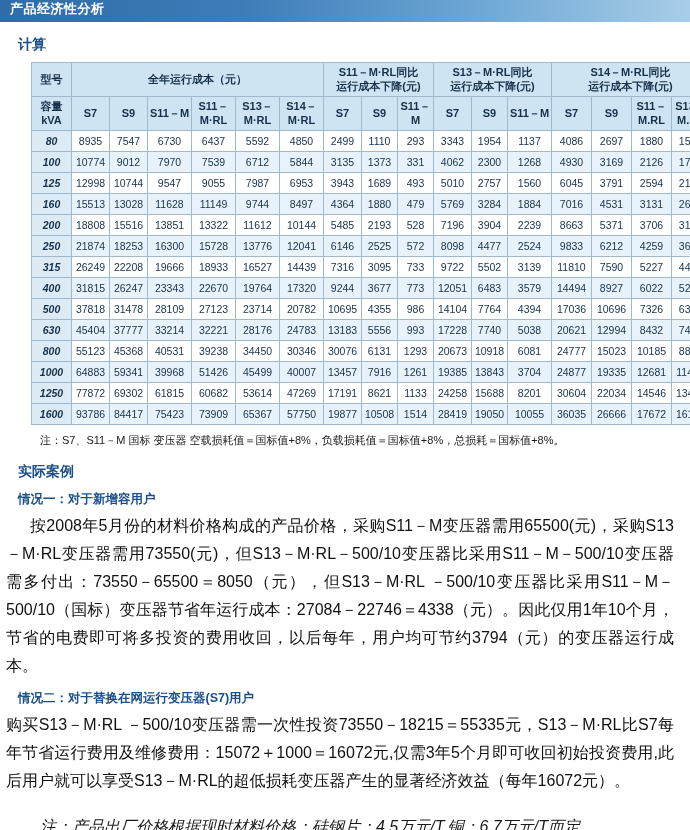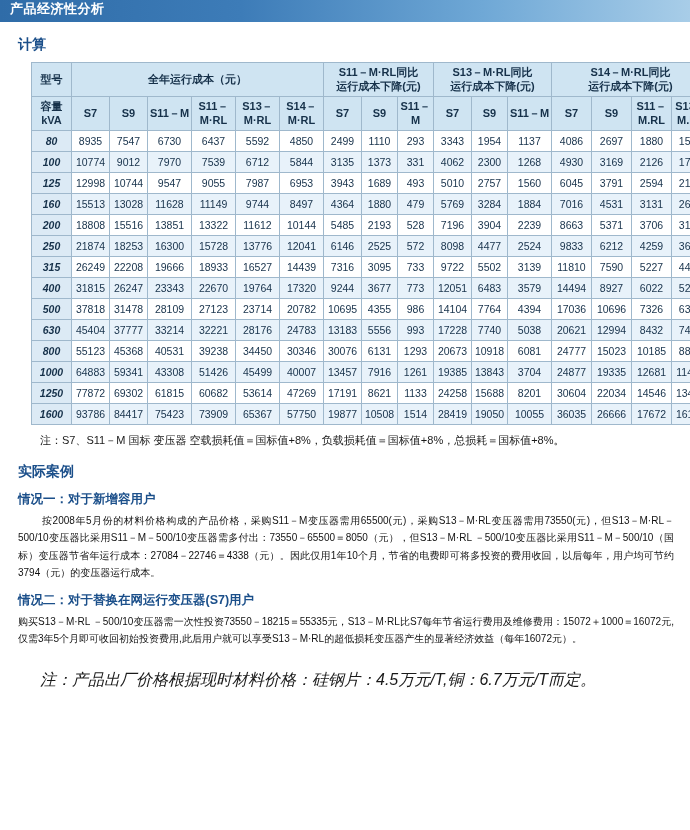--- a/index.html
+++ b/index.html
@@ -82,24 +82,24 @@
     line-height: 1.5;
   }
   
   .case-title {
     font-size: 12.5px;
     font-weight: bold;
     color: #1b4f8a;
     margin: 10px 0 4px 18px;
   }
   .case-para {
-    font-size: 10px;
+    font-size: 16px;
     line-height: 1.75;
     color: #111;
-    margin: 0 16px 0 18px;
+    margin: 0 16px 0 6px;
     text-align: justify;
   }
   .case-para.indent { text-indent: 24px; }
   .footnote {
     font-size: 16px;
     font-style: italic;
     color: #1a1a1a;
     margin: 20px 16px 0 40px;
     line-height: 1.5;
   }
@@ -394,21 +394,21 @@
             <td>24777</td>
             <td>15023</td>
             <td>10185</td>
             <td>8892</td>
             <td>4104</td>
           </tr>
           <tr>
             <td class="rowhead">1000</td>
             <td>64883</td>
             <td>59341</td>
-            <td>43308</td>
+            <td>39968</td>
             <td>51426</td>
             <td>45499</td>
             <td>40007</td>
             <td>13457</td>
             <td>7916</td>
             <td>1261</td>
             <td>19385</td>
             <td>13843</td>
             <td>3704</td>
             <td>24877</td>

